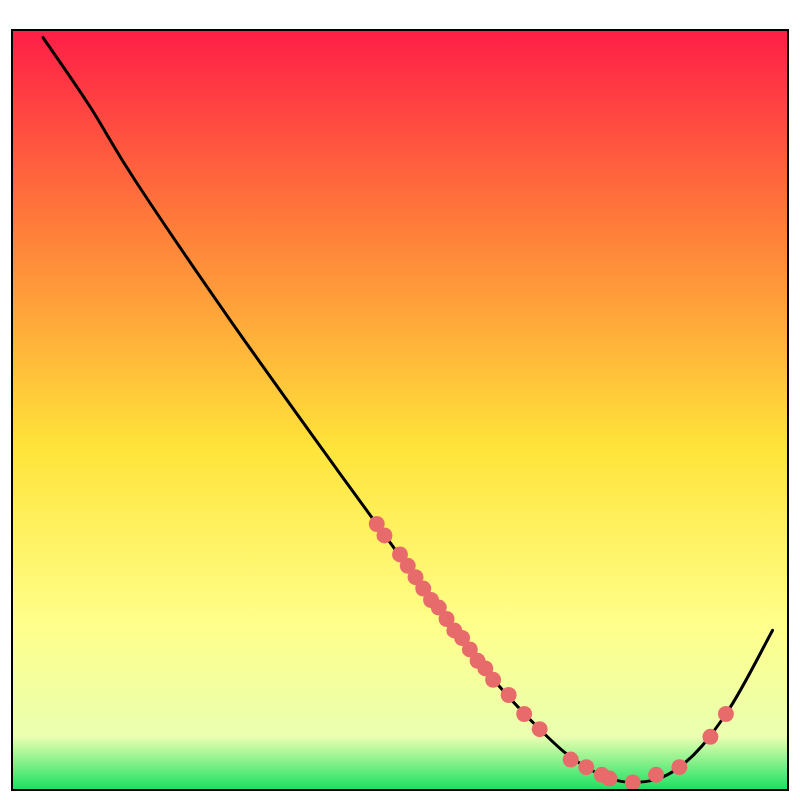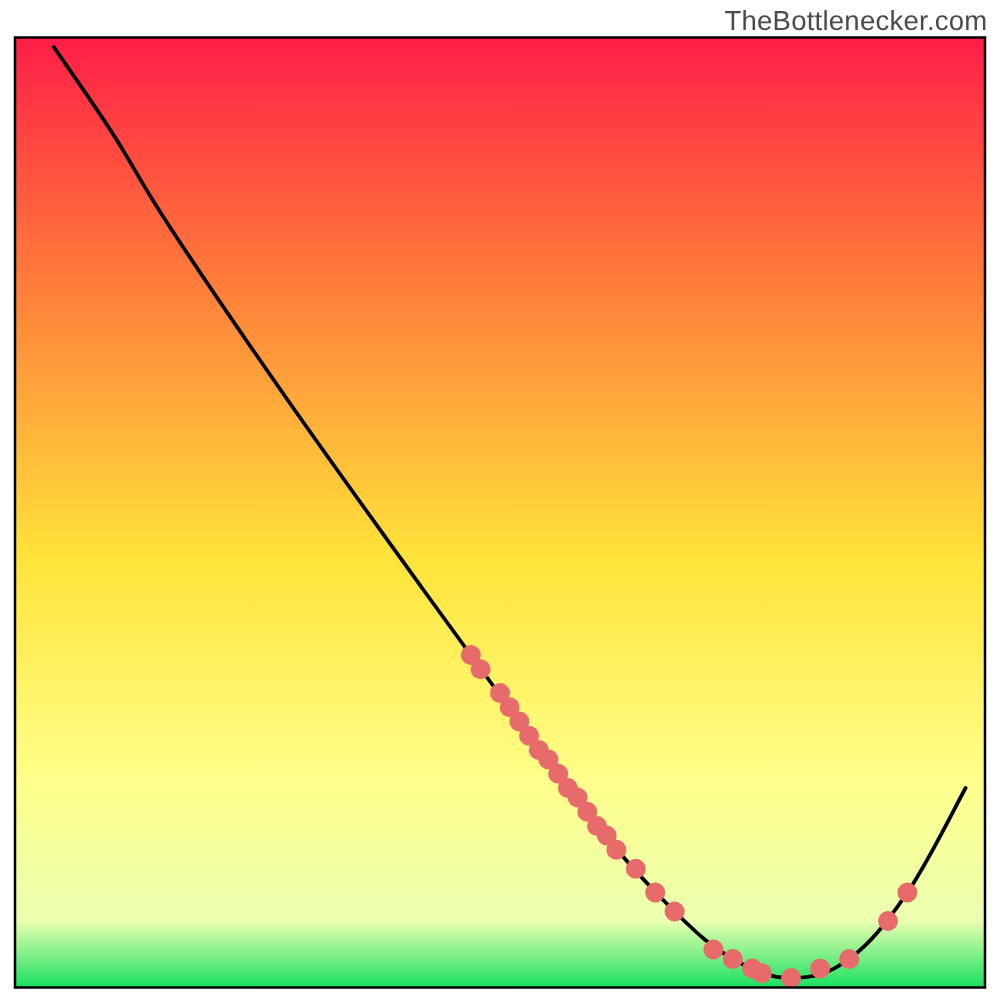--- a/index.html
+++ b/index.html
@@ -25,21 +25,20 @@
     user-select: none;
   }
   svg {
     display: block;
   }
 </style>
 </head>
 <body>
 
 <div class="chart-wrap">
-  <div class="attribution">TheBottlenecker.com</div>
 
   <svg id="chart-svg" width="800" height="800" viewBox="0 0 800 800">
     <defs>
       <linearGradient id="bg-grad" x1="0" y1="0" x2="0" y2="1">
           <stop offset="0%" stop-color="#ff1e47"></stop>
           <stop offset="25%" stop-color="#ff7a3a"></stop>
           <stop offset="55.00000000000001%" stop-color="#ffe43a"></stop>
           <stop offset="78%" stop-color="#ffff8a"></stop>
           <stop offset="93%" stop-color="#eaffb0"></stop>
           <stop offset="100%" stop-color="#18e060"></stop>

